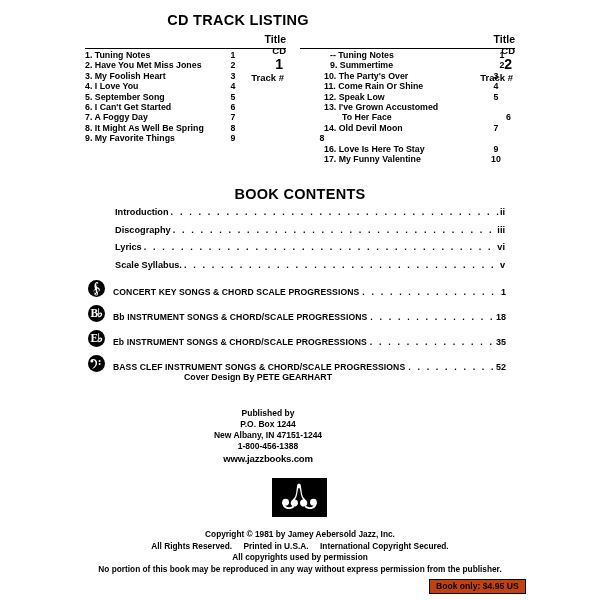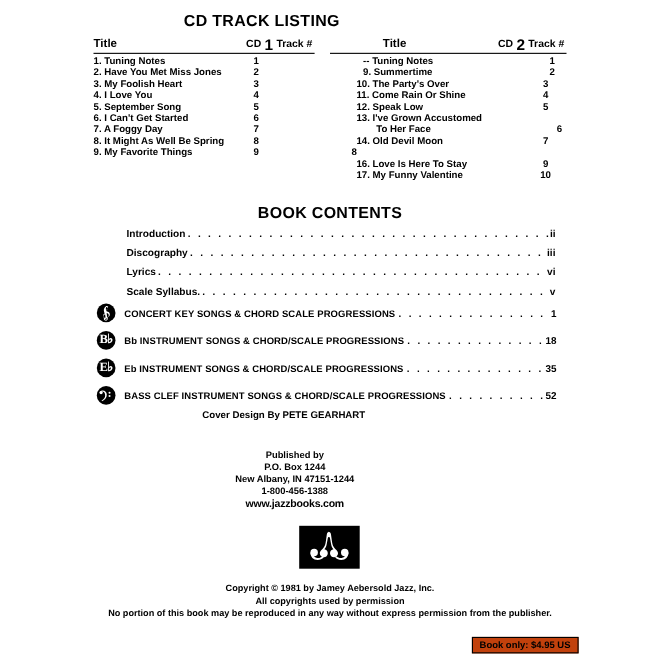--- a/index.html
+++ b/index.html
@@ -37,24 +37,25 @@
     left: 85px;
     width: 430px;
     display: flex;
     gap: 14px;
   }
   .cd-col {
     width: 215px;
   }
   .cd-head {
     display: flex;
-    align-items: center;
+    align-items: flex-end;
     border-bottom: 1.6px solid #000;
     padding-bottom: 1px;
     height: 14px;
+    flex-direction: column;
   }
   .cd-head .h-title {
     font-size: 10.5px;
     font-weight: bold;
   }
   .cd-head .h-cd {
     margin-left: auto;
     font-size: 9.5px;
     font-weight: bold;
   }
@@ -137,21 +138,21 @@
 
   
   .clef-list {
     position: absolute;
     top: 272px;
     left: 88px;
     width: 418px;
   }
   .clef-row {
     display: flex;
-    align-items: center;
+    align-items: flex-end;
     height: 25px;
   }
   .badge {
     width: 17px;
     height: 17px;
     border-radius: 50%;
     background: #000;
     color: #fff;
     flex: 0 0 auto;
     display: flex;
@@ -449,19 +450,20 @@
       <path d="M27.5 5.5c-1.3 0-2.2 0.9-2.4 2.3l-1.0 7.2c-0.35 2.6-1.3 4.6-2.9 6.0-1.4 1.25-2.5 2.4-2.5 4.0 0 2.0 1.6 3.6 3.6 3.6 2.05 0 3.7-1.65 3.7-3.7 0-1.85-1.35-3.35-3.1-3.6 1.0-1.1 1.7-2.5 2.05-4.3l1.05-5.6c0.15-0.85 0.55-1.3 1.0-1.3 0.45 0 0.85 0.45 1.0 1.3l1.05 5.6c0.35 1.8 1.05 3.2 2.05 4.3-1.75 0.25-3.1 1.75-3.1 3.6 0 2.05 1.65 3.7 3.7 3.7 2.0 0 3.6-1.6 3.6-3.6 0-1.6-1.1-2.75-2.5-4.0-1.6-1.4-2.55-3.4-2.9-6.0l-1.0-7.2c-0.2-1.4-1.1-2.3-2.4-2.3z" fill="#ffffff"></path>
       <circle cx="13.6" cy="24.2" r="3.4" fill="#ffffff"></circle>
       <circle cx="41.4" cy="24.2" r="3.4" fill="#ffffff"></circle>
       <path d="M10.2 24.2c0 4.0 2.6 6.8 6.6 6.8 2.2 0 4.0-0.7 5.5-2.1l-1.1-1.3c-1.2 1.05-2.5 1.6-4.0 1.6-2.9 0-4.7-2.0-4.7-5.0z" fill="#ffffff"></path>
       <path d="M44.8 24.2c0 4.0-2.6 6.8-6.6 6.8-2.2 0-4.0-0.7-5.5-2.1l1.1-1.3c1.2 1.05 2.5 1.6 4.0 1.6 2.9 0 4.7-2.0 4.7-5.0z" fill="#ffffff"></path>
     </svg>
   </div>
 
   <div class="copyright">
     <div>Copyright © 1981 by Jamey Aebersold Jazz, Inc.</div>
+    <div>All Rights Reserved.     Printed in U.S.A.     International Copyright Secured.</div>
     <div>All copyrights used by permission</div>
     <div>No portion of this book may be reproduced in any way without express permission from the publisher.</div>
   </div>
 
   <div class="price-box">Book only: $4.95 US</div>
 
 </div>
 
 </body></html>

